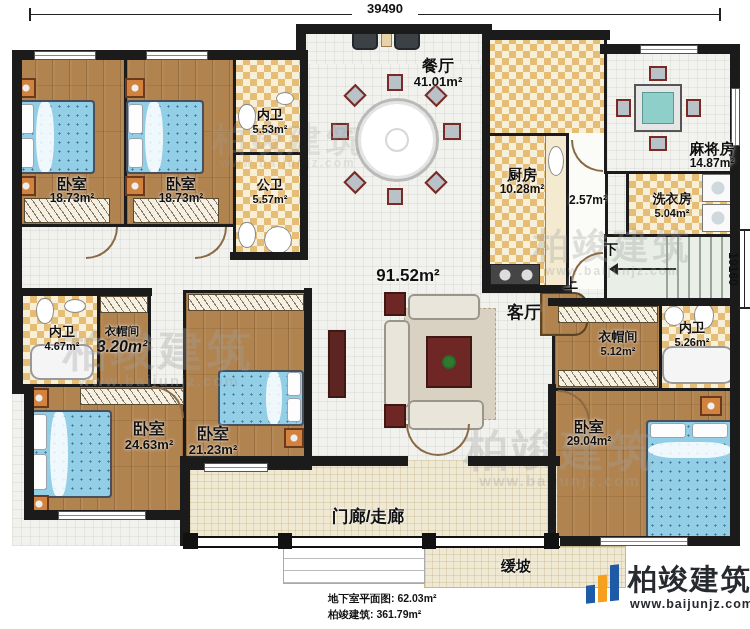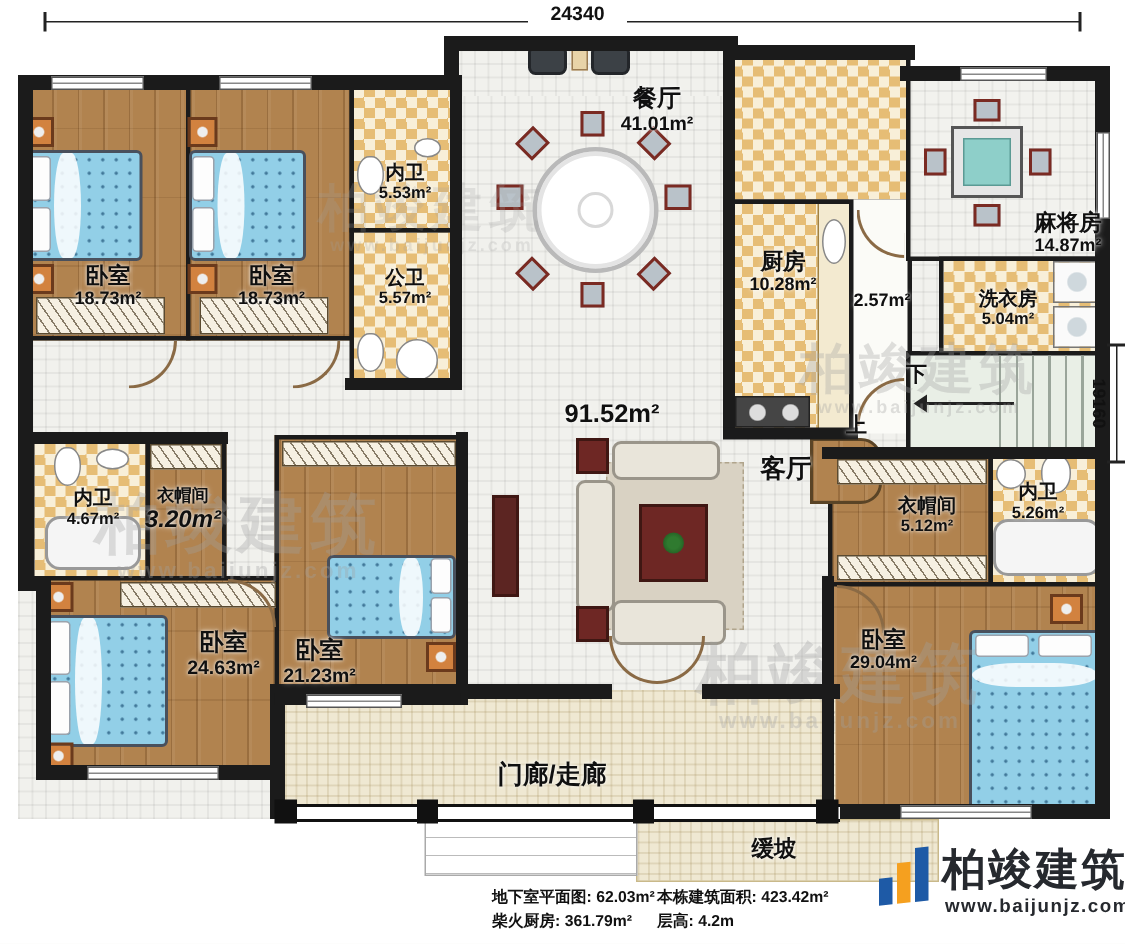--- a/index.html
+++ b/index.html
@@ -336,34 +336,30 @@
   <div class="rlabel" style="left:611px;top:249px">
     <span class="rname" style="font-size:14px">下</span>
   </div>
   <div class="rlabel" style="left:571px;top:283px">
     <span class="rname" style="font-size:14px">上</span>
   </div>
 
   <div style="position:absolute;left:30px;top:14px;width:690px;height:0;border-top:1.5px solid #222;z-index:9"></div>
   <div style="position:absolute;left:29px;top:8px;width:2px;height:13px;background:#222;z-index:9"></div>
   <div style="position:absolute;left:719px;top:8px;width:2px;height:13px;background:#222;z-index:9"></div>
-  <div class="dim" style="left:352px;top:1px;width:66px;text-align:center;background:#fff">24340</div>
+  <div class="dim" style="left:352px;top:1px;width:66px;text-align:center;background:#fff">39490</div>
   <div style="position:absolute;left:744px;top:230px;width:0;height:78px;border-left:1.5px solid #222;z-index:9"></div>
   <div style="position:absolute;left:738px;top:229px;width:13px;height:2px;background:#222;z-index:9"></div>
   <div style="position:absolute;left:738px;top:307px;width:13px;height:2px;background:#222;z-index:9"></div>
   <div class="dim" style="left:716px;top:262px;transform:rotate(90deg);font-size:12px">19160</div>
 
   <div id="footer">
     <div class="fstat" style="left:328px">
       <div><span>地下室平面图:</span> <span>62.03m²</span></div>
-      <div><span>柴火厨房:</span> <span>361.79m²</span></div>
-    </div>
-    <div class="fstat" style="left:438px">
-      <div><span>本栋建筑面积:</span> <span>423.42m²</span></div>
-      <div><span>层高:</span> <span>4.2m</span></div>
+      <div><span>柏竣建筑:</span> <span>361.79m²</span></div>
     </div>
     <div id="logo">
       <svg width="40" height="48" viewBox="0 0 40 48">
         <rect x="2" y="26" width="9" height="18" fill="#1e5aa6" transform="skewY(-6)"></rect>
         <rect x="14" y="17" width="9" height="27" fill="#f5a01f" transform="skewY(-6)"></rect>
         <rect x="26" y="8" width="9" height="36" fill="#1e5aa6" transform="skewY(-6)"></rect>
       </svg>
       <div class="lname">柏竣建筑</div>
       <div class="lurl">www.baijunjz.com</div>
     </div>

